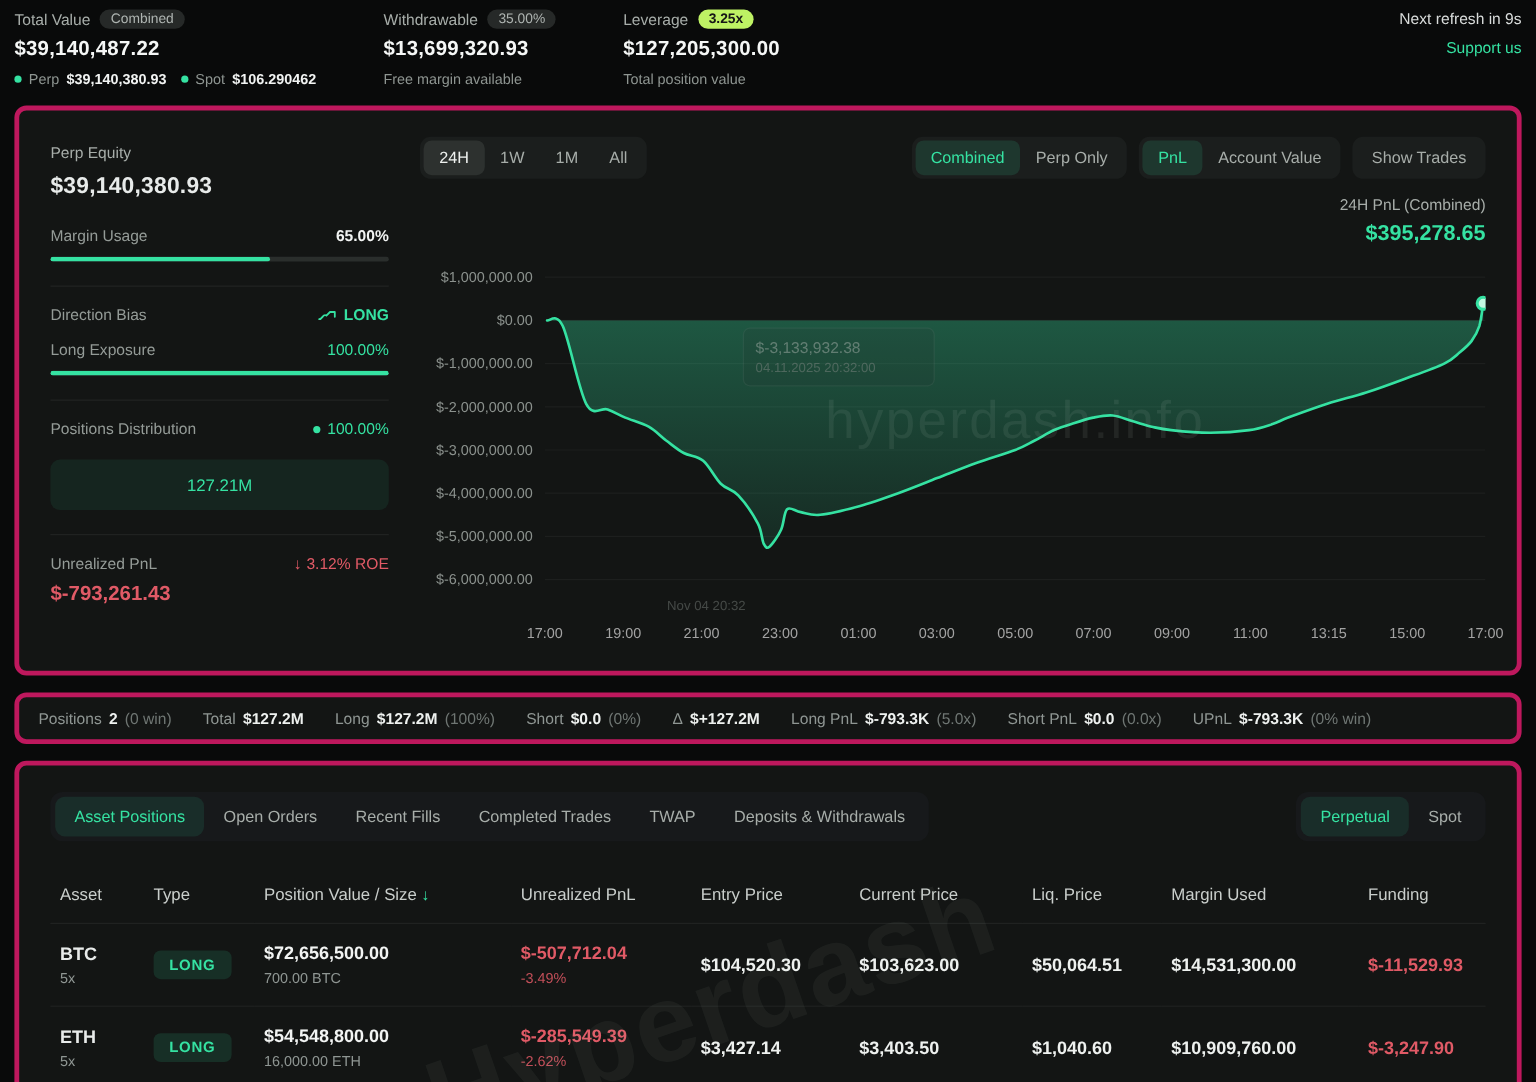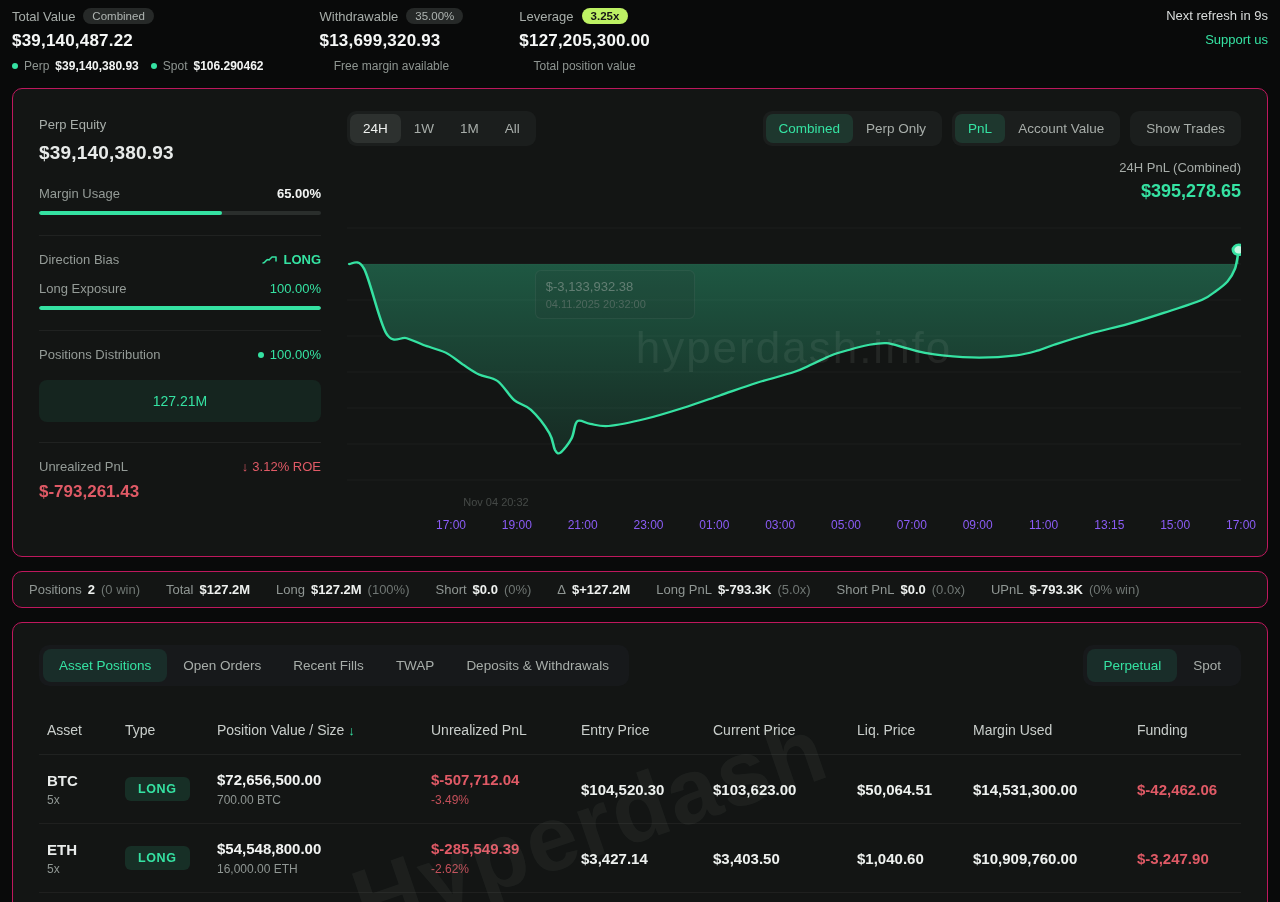--- a/index.html
+++ b/index.html
@@ -10,28 +10,28 @@
   .red   { color:#e05a66; }
   .white { color:#f2f4f3; }
 
   
   .topbar { display:flex; align-items:flex-start; padding:8px 12px 10px; height:88px; }
   .tb-block { margin-right:56px; }
   .tb-label-row { display:flex; align-items:center; gap:8px; font-size:13px; color:#a7ada9; margin-bottom:7px; }
   .badge-gray { background:#262928; color:#aeb4b1; border-radius:10px; padding:2px 9px; font-size:11.5px; }
   .badge-orange { background:#bef264; color:#161616; border-radius:10px; padding:2px 9px; font-size:11.5px; font-weight:700; }
   .tb-value { font-size:17px; font-weight:700; color:#f5f7f6; letter-spacing:.2px; }
-  .tb-sub { margin-top:8px; font-size:12px; color:#8e9591; display:flex; align-items:center; gap:6px;justify-content:center; }
+  .tb-sub { margin-top:8px; font-size:12px; color:#8e9591; display:flex; align-items:center; gap:6px; }
   .dot { width:6px; height:6px; border-radius:50%; background:#35e2a2; display:inline-block; }
   .tb-right { margin-left:auto; text-align:right; font-size:13px; }
   .tb-right .refresh { color:#d9dcdb; margin-bottom:9px; }
   .tb-right a { color:#35e2a2; text-decoration:none; }
 
   
-  .panel { background:#131514; border:1px solid #be185d; border-radius:10px; margin:0 12px 14px; }
+  .panel { background:#131514; border:4px solid #be185d; border-radius:10px; margin:0 12px 14px; }
 
   
   .main { display:flex; padding:22px 26px 18px; gap:26px; }
   .side { width:282px; flex:none; }
   .side-sec { padding:16px 0 20px; }
   .side-sec + .side-sec { border-top:1px solid rgba(255,255,255,0.06); }
   .row { display:flex; justify-content:space-between; align-items:center; font-size:13px; }
   .equity-label { font-size:13px; color:#a7ada9; }
   .equity-value { font-size:19px; font-weight:700; margin:10px 0 22px; letter-spacing:.2px; }
   .bar-track { height:4px; border-radius:3px; background:#2a2e2c; margin-top:10px; overflow:hidden; }
@@ -58,21 +58,21 @@
   .plot svg { width:100%; height:300px; display:block; }
   .grid { stroke:rgba(255,255,255,0.045); stroke-width:1; }
   .watermark-chart { position:absolute; left:50%; top:46%; transform:translate(-50%,-50%);
     font-size:44px; color:rgba(200,210,205,0.09); letter-spacing:2px; pointer-events:none; }
   .ghost-tip { position:absolute; left:21%; top:20%; width:160px; border:1px solid rgba(255,255,255,0.10);
     border-radius:6px; background:rgba(40,44,42,0.25); padding:8px 10px; opacity:.55; }
   .ghost-tip .v { font-size:13px; color:#9aa19d; }
   .ghost-tip .d { font-size:11px; color:#767d79; margin-top:4px; }
   .ghost-x { position:absolute; left:13%; bottom:2px; font-size:11px; color:rgba(160,168,164,0.35); }
   .xlabels { position:relative; height:20px; margin-left:104px; margin-top:8px; }
-  .xlabel { position:absolute; transform:translateX(-50%); font-size:12px; color:#8b5cf6; white-space:nowrap; }
+  .xlabel { position:absolute; transform:translateX(-50%); font-size:12px; color:#a3a3a3; white-space:nowrap; }
 
   
   .summary { display:flex; align-items:center; gap:26px; padding:10px 16px; font-size:13px; }
   .sum-item { display:flex; align-items:center; gap:6px; white-space:nowrap; }
   .sum-item .lbl { color:#8f9693; }
   .sum-item .val { color:#eef1ef; font-weight:700; }
   .sum-item .sub { color:#6f7673; }
 
   
   .positions { padding:22px 26px 20px; min-height:300px; position:relative; overflow:hidden; }
@@ -219,20 +219,30 @@
         <div class="tabgroup">
           <div class="tab">Show Trades</div>
         </div>
       </div>
     </div>
 
     <div class="pnl-caption">24H PnL (Combined)</div>
     <div class="pnl-value">$395,278.65</div>
 
     <div class="chart-wrap">
+      <div class="ylabels">
+        <div class="ylabel" style="top:10px">$1,000,000.00</div>
+        <div class="ylabel" style="top:46px">$0.00</div>
+        <div class="ylabel" style="top:82px">$-1,000,000.00</div>
+        <div class="ylabel" style="top:118px">$-2,000,000.00</div>
+        <div class="ylabel" style="top:154px">$-3,000,000.00</div>
+        <div class="ylabel" style="top:190px">$-4,000,000.00</div>
+        <div class="ylabel" style="top:226px">$-5,000,000.00</div>
+        <div class="ylabel" style="top:262px">$-6,000,000.00</div>
+      </div>
       <div class="plot">
         <svg id="pnl-svg" viewBox="0 0 780 300" preserveAspectRatio="none">
             <defs>
               <linearGradient id="ag" x1="0" y1="0" x2="0" y2="1">
                 <stop offset="0" stop-color="rgba(53,226,162,0.34)"></stop>
                 <stop offset="1" stop-color="rgba(53,226,162,0.10)"></stop>
               </linearGradient>
             </defs>
             <line class="grid" x1="0" y1="18" x2="780" y2="18"></line>
             <line class="grid" x1="0" y1="54" x2="780" y2="54"></line>
@@ -312,20 +322,21 @@
       <span class="sub">(0% win)</span>
     </div>
 </div>
 
 <div class="panel positions">
   <div class="pos-tabs-row">
     <div class="pos-tabgroup">
       <div class="pos-tab on">Asset Positions</div>
       <div class="pos-tab">Open Orders</div>
       <div class="pos-tab">Recent Fills</div>
+      <div class="pos-tab">Completed Trades</div>
       <div class="pos-tab">TWAP</div>
       <div class="pos-tab">Deposits &amp; Withdrawals</div>
     </div>
     <div class="pos-tabgroup">
       <div class="pos-tab on">Perpetual</div>
       <div class="pos-tab">Spot</div>
     </div>
   </div>
 
   <table class="pos">
@@ -354,21 +365,21 @@
             <div class="cell-sub">700.00 BTC</div>
           </td>
         <td>
             <div class="red" style="font-weight:600">$-507,712.04</div>
             <div class="cell-sub-red">-3.49%</div>
           </td>
         <td class="price">$104,520.30</td>
         <td class="price">$103,623.00</td>
         <td class="price">$50,064.51</td>
         <td class="price">$14,531,300.00</td>
-        <td class="red" style="font-weight:600">$-42,462.06</td>
+        <td class="red" style="font-weight:600">$-11,529.93</td>
       </tr>
       <tr>
         <td>
             <div class="asset-name">ETH</div>
             <div class="asset-lev">5x</div>
           </td>
         <td><span class="long-badge">LONG</span></td>
         <td>
             <div class="cell-main">$54,548,800.00</div>
             <div class="cell-sub">16,000.00 ETH</div>

